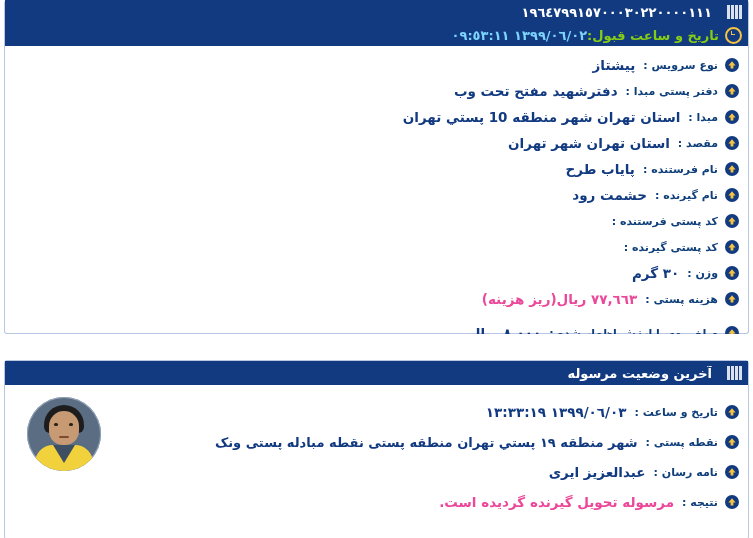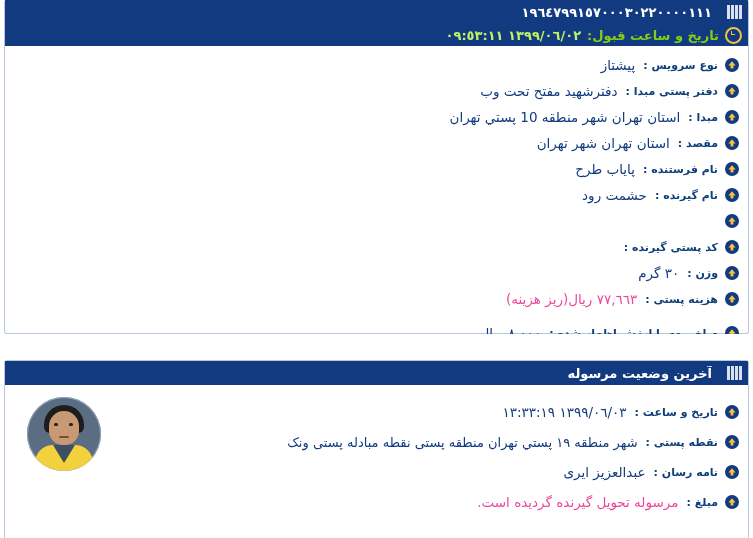--- a/index.html
+++ b/index.html
@@ -99,21 +99,21 @@
     background: #f5c242;
   }
   .clock-icon::after {
     content: "";
     position: absolute;
     left: 4px; top: 5px;
     width: 4px; height: 1px;
     background: #f5c242;
   }
   .subbar .lbl { color: #84cc16; }
-  .subbar .val { color: #bef264; margin-right: 6px; }
+  .subbar .val { color: #7dd3fc; }
 
   
   .rows {
     padding: 6px 4px 4px 4px;
   }
   .row {
     display: flex;
     align-items: center;
     justify-content: flex-start;
     height: 26px;
@@ -130,21 +130,21 @@
     position: relative;
   }
   .bullet svg { display: block; }
   .label {
     color: #0f3f7a;
     font-weight: bold;
     font-size: 11px;
   }
   .value {
     color: #123a80;
-    font-weight: normal;
+    font-weight: bold;
     font-size: 13.5px;
     margin-right: 8px;
   }
   .value.small { font-size: 13px; }
   .value.red { color: #ec4899; }
 
   
   .p2-body {
     display: flex;
     flex-direction: row;
@@ -312,20 +312,21 @@
         <span class="value">حشمت رود</span>
       </div>
 
       <div class="row">
         <span class="bullet">
           <svg width="16" height="16" viewBox="0 0 16 16">
               <circle cx="8" cy="8" r="7" fill="#123a80"></circle>
               <path d="M8 4.2 L11.6 8.4 H9.4 V11.6 H6.6 V8.4 H4.4 Z" fill="#f5c242"></path>
             </svg>
         </span>
+        <span class="label">کد پستی فرستنده :</span>
         <span class="value"></span>
       </div>
 
       <div class="row">
         <span class="bullet">
           <svg width="16" height="16" viewBox="0 0 16 16">
               <circle cx="8" cy="8" r="7" fill="#123a80"></circle>
               <path d="M8 4.2 L11.6 8.4 H9.4 V11.6 H6.6 V8.4 H4.4 Z" fill="#f5c242"></path>
             </svg>
         </span>
@@ -415,21 +416,21 @@
           <span class="value">عبدالعزیز ایری</span>
         </div>
 
         <div class="row" style="margin-top:4px;">
           <span class="bullet">
             <svg width="16" height="16" viewBox="0 0 16 16">
                 <circle cx="8" cy="8" r="7" fill="#123a80"></circle>
                 <path d="M8 4.2 L11.6 8.4 H9.4 V11.6 H6.6 V8.4 H4.4 Z" fill="#f5c242"></path>
               </svg>
           </span>
-          <span class="label">مبلغ :</span>
+          <span class="label">نتیجه :</span>
           <span class="value red">مرسوله تحویل گیرنده گردیده است.</span>
         </div>
 
       </div>
 
       <div class="avatar-wrap">
         <div class="avatar">
           <div class="av-hair"></div>
           <div class="av-face"></div>
           <div class="av-eye l"></div>

